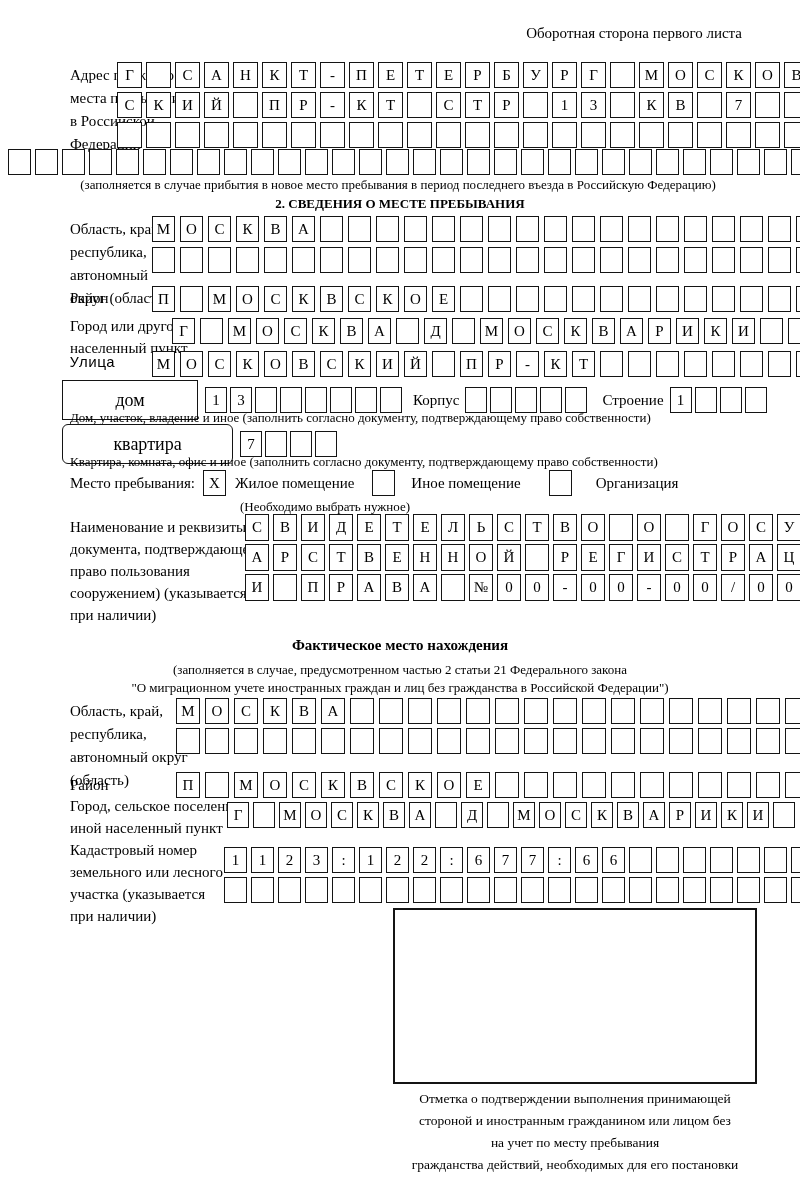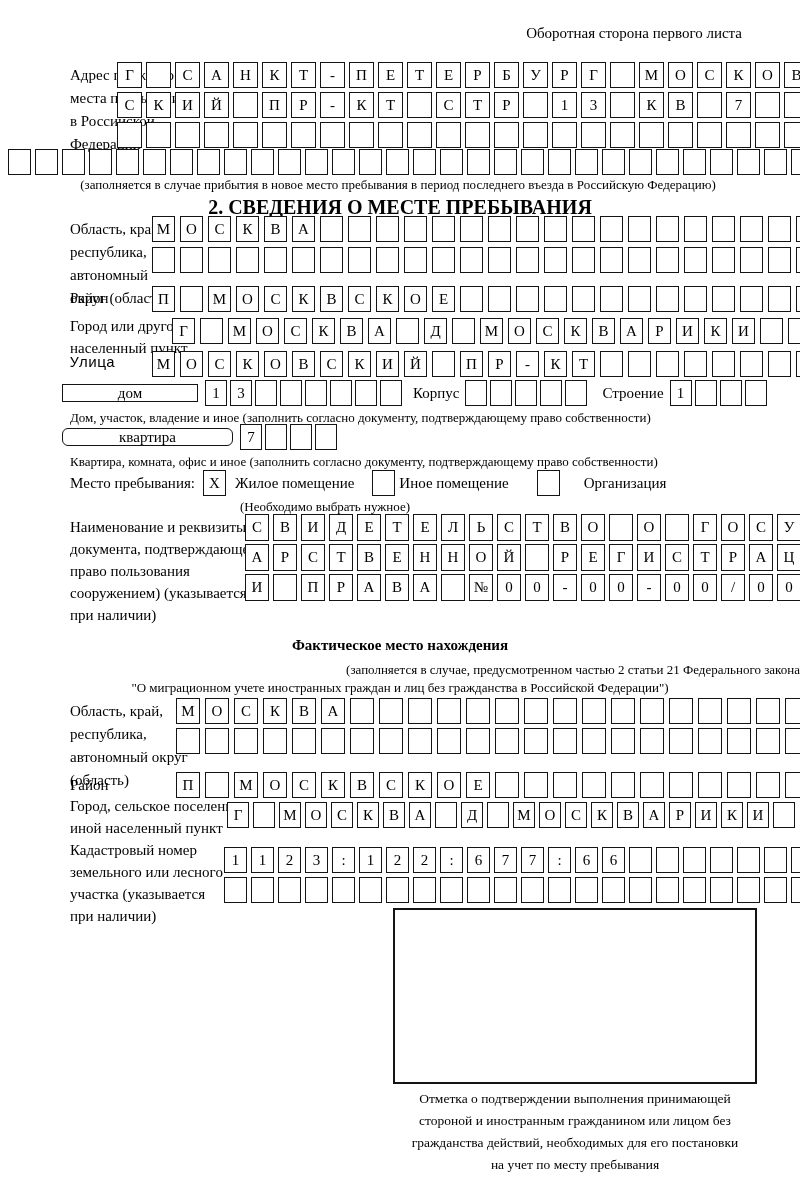--- a/index.html
+++ b/index.html
@@ -1,37 +1,37 @@
 <!DOCTYPE html>
 <html><head>
 <meta charset="utf-8">
 <style>
   html,body{margin:0;padding:0;background:#fff;}
   .page{position:relative;width:800px;height:1180px;background:#fff;
         font-family:"Liberation Serif", serif;color:#000;overflow:hidden;}
   .abs{position:absolute;}
   .lbl{font-size:15px;line-height:21px;}
   .note{font-size:13px;line-height:17px;}
-  .ttl{font-size:20px;font-weight:bold;text-align:center;}
+  .ttl{font-size:13px;font-weight:bold;text-align:center;}
   .center{text-align:center;}
   .boxrow{display:flex;}
   .cell{display:inline-flex;align-items:center;justify-content:center;
         border:1.6px solid #141414;background:#fff;font-size:15px;flex:none;}
   
   .g-a .cell{width:23px;height:24px;margin-right:4px;}
   .g-b .cell{width:21px;height:24px;margin-right:4px;}
   .g-s2 .cell{width:21px;height:24px;margin-right:5px;}
   .g-city .cell{width:21px;height:24px;margin-right:5px;}
   .g-doc .cell{width:22px;height:25px;margin-right:4px;}
   .g-r2 .cell{width:22px;height:24px;margin-right:5px;}
   .g-city2 .cell{width:20px;height:24px;margin-right:4px;}
   .g-kad .cell{width:21px;height:24px;margin-right:4px;}
   .g-h .cell{width:20px;height:24px;margin-right:3px;}
   .widebox{border:1.6px solid #141414;display:inline-flex;align-items:center;
-           justify-content:center;font-size:15px;height:18px;box-sizing:border-box;flex:none;}
+           justify-content:center;font-size:18px;height:40px;box-sizing:border-box;flex:none;}
   .chk{display:inline-flex;align-items:center;justify-content:center;
        border:1.6px solid #141414;width:21px;height:24px;font-size:15px;flex:none;}
   .row-flex{display:flex;align-items:center;}
   .stampbox{border:2px solid #141414;background:#fff;}
 </style>
 </head>
 <body>
 
 <div class="page">
 
@@ -341,21 +341,21 @@
         <span class="cell"></span>
       </span>
   </div>
   <div class="abs note" style="top:453px;left:70px;">Квартира, комната, офис и иное (заполнить согласно документу, подтверждающему право собственности)</div>
 
   <div class="abs row-flex" style="top:470px;left:70px;">
     <span class="lbl">Место пребывания:</span>
     <span class="chk" style="margin-left:8px;">X</span>
     <span class="lbl" style="margin-left:9px;">Жилое помещение</span>
     <span class="chk" style="margin-left:18px;"></span>
-    <span class="lbl" style="margin-left:4px;">Иное помещение</span>
+    <span class="lbl" style="margin-left:16px;">Иное помещение</span>
     <span class="chk" style="margin-left:28px;"></span>
     <span class="lbl" style="margin-left:24px;">Организация</span>
   </div>
   <div class="abs note center" style="top:498px;left:180px;width:290px;">(Необходимо выбрать нужное)</div>
 
   <div class="abs lbl" style="top:516px;left:70px;line-height:22px;">
     <div>Наименование и реквизиты</div>
     <div>документа, подтверждающего</div>
     <div>право пользования</div>
     <div>сооружением) (указывается</div>
@@ -422,21 +422,21 @@
       <span class="cell">0</span>
       <span class="cell">-</span>
       <span class="cell">0</span>
       <span class="cell">0</span>
       <span class="cell">/</span>
       <span class="cell">0</span>
       <span class="cell">0</span>
     </div>
 
   <div class="abs ttl" style="top:637px;left:0;width:800px;font-size:15px;">Фактическое место нахождения</div>
-  <div class="abs note center" style="top:661px;left:0;width:800px;text-align:right;">(заполняется в случае, предусмотренном частью 2 статьи 21 Федерального закона</div>
+  <div class="abs note center" style="top:661px;left:0;width:800px;">(заполняется в случае, предусмотренном частью 2 статьи 21 Федерального закона</div>
   <div class="abs note center" style="top:679px;left:0;width:800px;">"О миграционном учете иностранных граждан и лиц без гражданства в Российской Федерации")</div>
 
   <div class="abs lbl" style="top:700px;left:70px;line-height:23px;">
     <div>Область, край,</div>
     <div>республика,</div>
     <div>автономный округ</div>
     <div>(область)</div>
   </div>
   <div class="abs boxrow g-r2" style="top:698px;left:176px;">
       <span class="cell">М</span>
@@ -594,17 +594,17 @@
       <span class="cell"></span>
       <span class="cell"></span>
       <span class="cell"></span>
       <span class="cell"></span>
     </div>
 
   <div class="abs stampbox" style="top:908px;left:393px;width:360px;height:172px;"></div>
   <div class="abs note center" style="top:1088px;left:370px;width:410px;line-height:22px;font-size:13.5px;">
     <div>Отметка о подтверждении выполнения принимающей</div>
     <div>стороной и иностранным гражданином или лицом без</div>
+    <div>на учет по месту пребывания</div>
     <div>гражданства действий, необходимых для его постановки</div>
-    <div>на учет по месту пребывания</div>
   </div>
 
 </div>
 
 </body></html>

